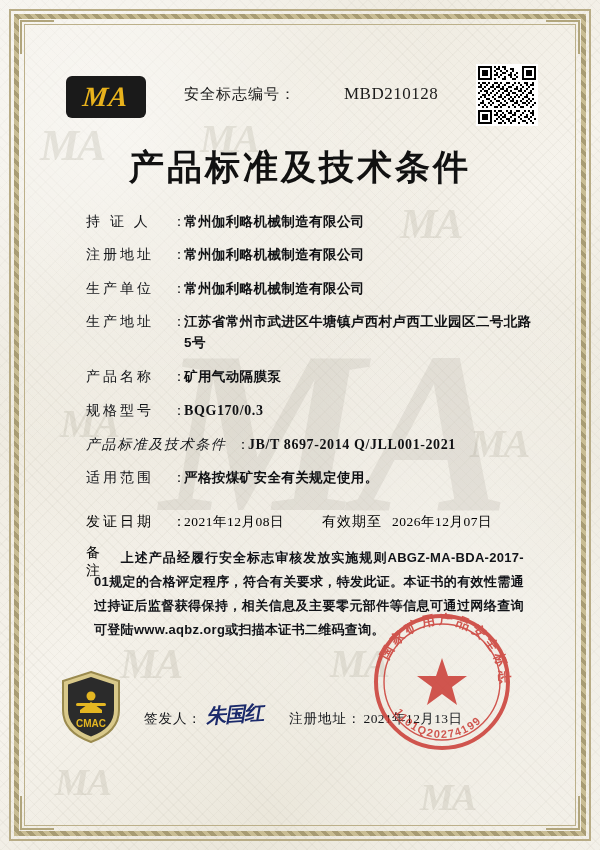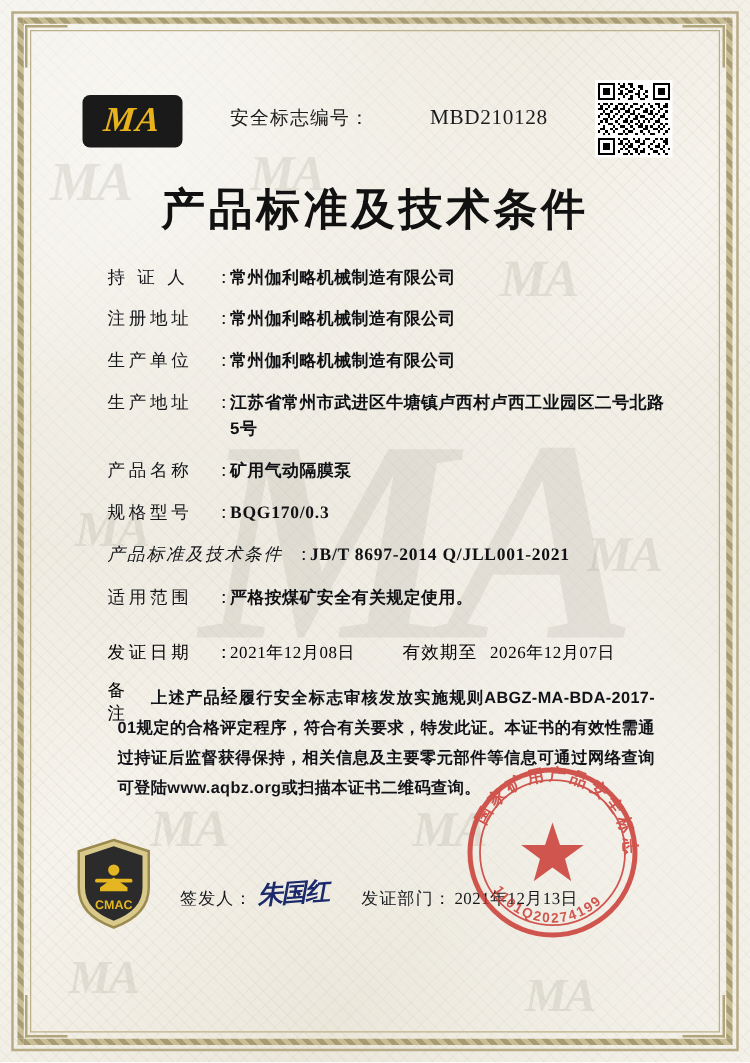--- a/index.html
+++ b/index.html
@@ -653,21 +653,21 @@
           <rect x="16" y="33" width="30" height="3" rx="1.5"></rect>
           <path d="M20 40 L31 32 L42 40 L42 43 L20 43 Z"></path>
         </g>
         <text x="31" y="57" font-family="Liberation Sans, sans-serif" font-size="10" font-weight="bold" fill="#e4b622" text-anchor="middle">CMAC</text>
       </svg>
     </div>
 
     <div class="sign-block">
       <span class="sign-label">签发人：</span>
       <span class="sign-name">朱国红</span>
-      <span class="issue-label">发证部门：</span>
+      <span class="issue-label">注册地址：</span>
       <span class="issue-date">2021年12月13日</span>
     </div>
 
     <div class="seal">
       <svg width="152" height="152" viewBox="0 0 152 152">
         <defs>
           <path id="sealArc" d="M 76,76 m -58,0 a 58,58 0 1,1 116,0" fill="none"></path>
           <path id="sealArcBottom" d="M 20,76 a 56,56 0 0,0 112,0" fill="none"></path>
         </defs>
         <g opacity="0.82">

